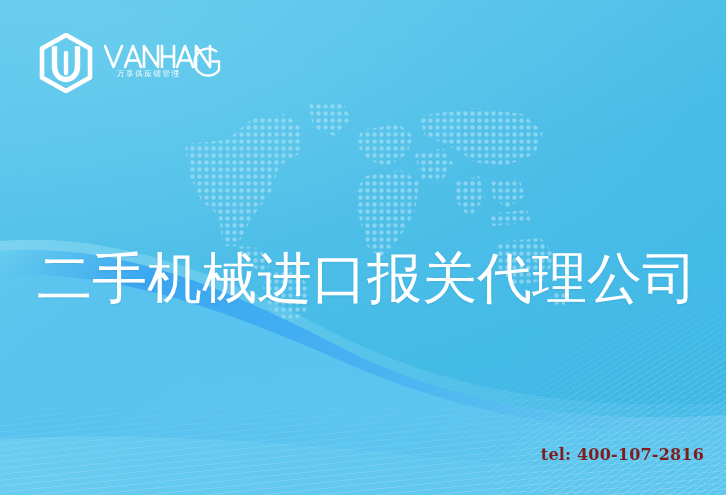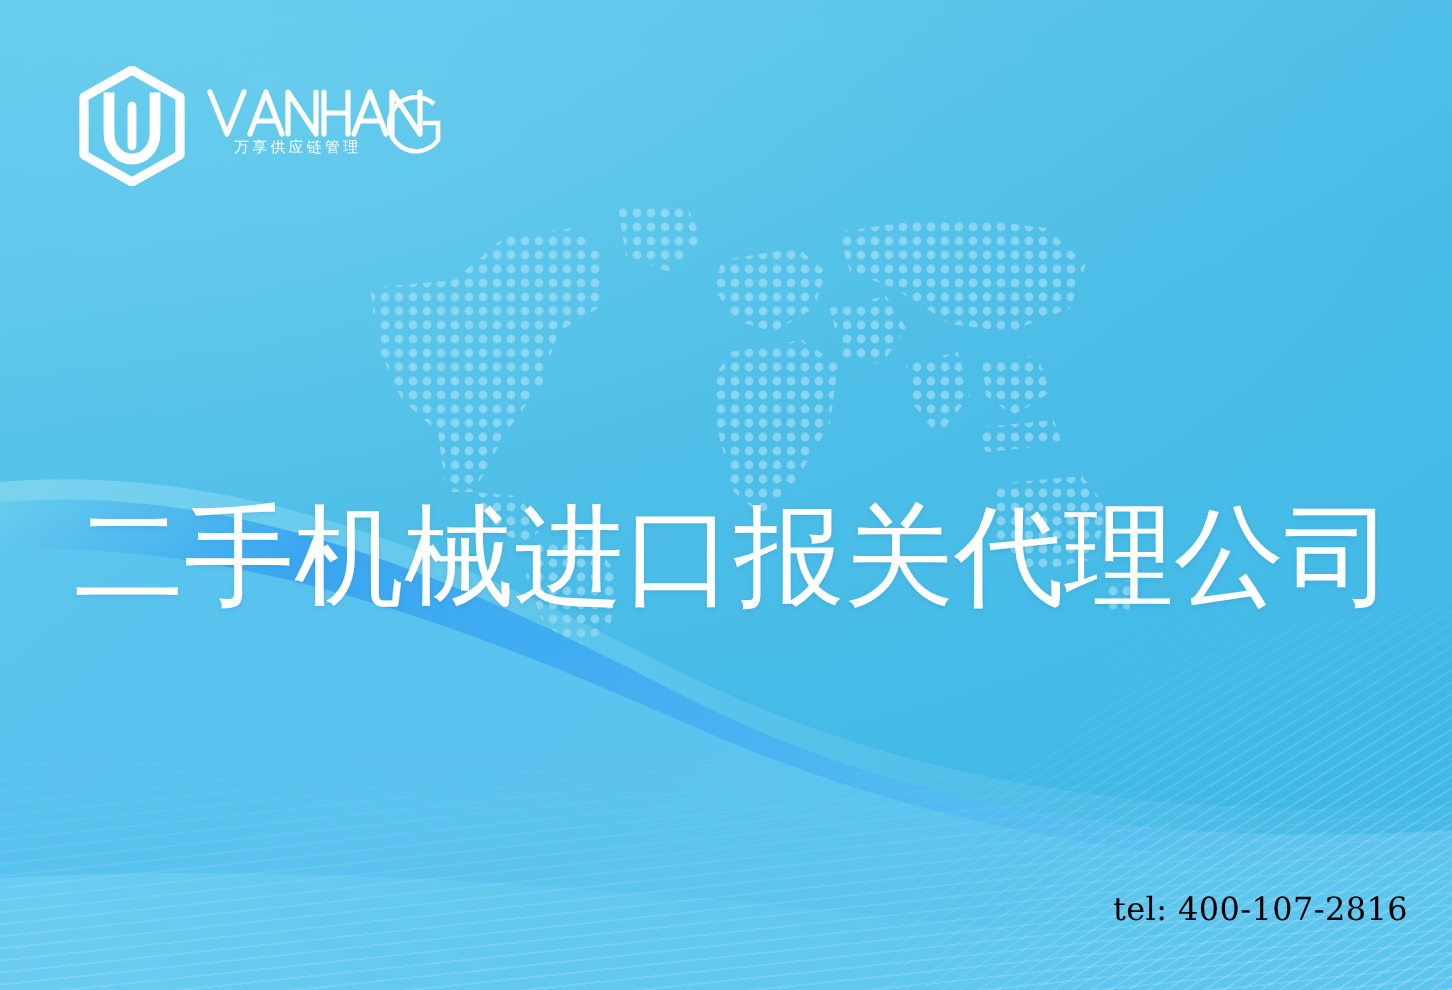--- a/index.html
+++ b/index.html
@@ -124,23 +124,23 @@
     font-family: "DejaVu Sans", "Liberation Sans", sans-serif;
     text-shadow: 0 1px 2px rgba(40,120,170,0.18);
     margin-top: 36px;
   }
 
   
   .tel {
     position: absolute;
     right: 22px;
     top: 445px;
-    color: #000000;
+    color: #7f1d1d;
     font-size: 16px;
-    font-weight: normal;
+    font-weight: bold;
     letter-spacing: 0.2px;
     white-space: nowrap;
     font-family: "DejaVu Serif", "Liberation Serif", serif;
   }
 </style>
 </head>
 <body>
 
 <div id="banner">
 

